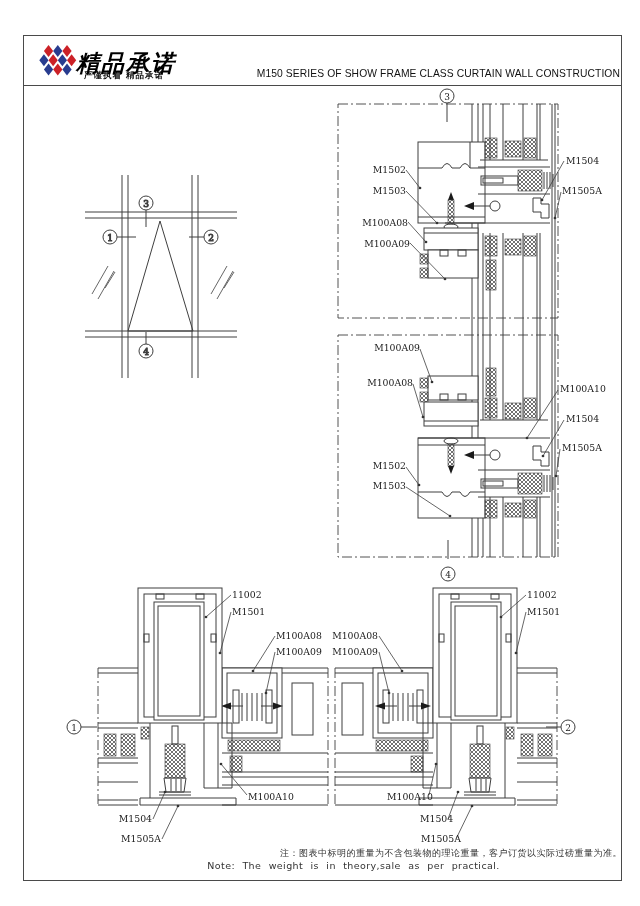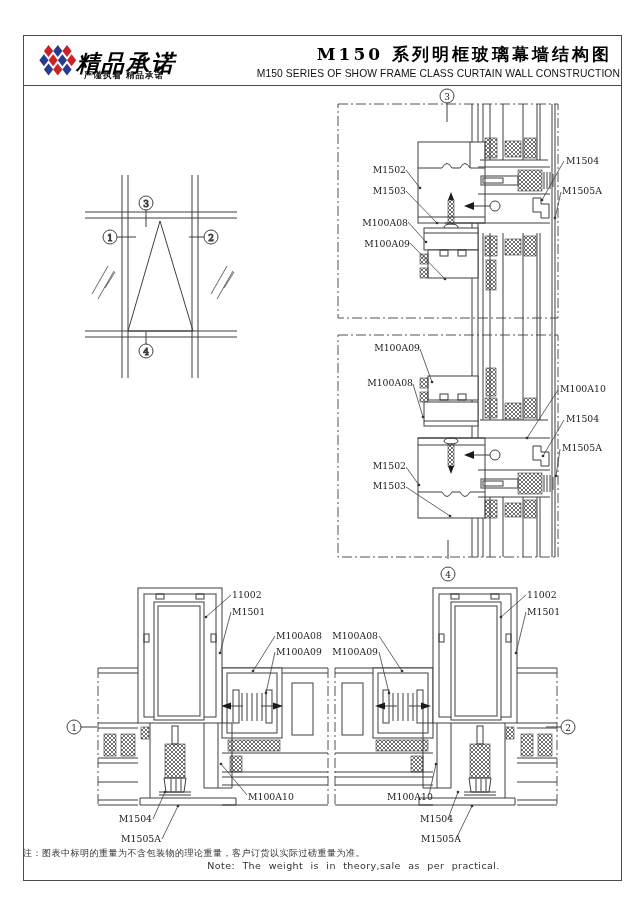--- a/index.html
+++ b/index.html
@@ -7,21 +7,21 @@
         font-family:"Liberation Sans",sans-serif;color:#1a1a1a;}
   .frame{position:absolute;border:1px solid #4a4a4a;background:#fff;box-sizing:border-box;}
   #header-box{left:23px;top:35px;width:599px;height:51px;}
   #main-box{left:23px;top:85px;width:599px;height:796px;}
   #logo{position:absolute;left:31px;top:41px;}
   #slogan{position:absolute;left:84px;top:38px;font:bold 8.5px "DejaVu Sans",sans-serif;letter-spacing:1px;color:#111;margin-top:32px;}
   #company{position:absolute;left:76px;top:48px;font:bold italic 23px "DejaVu Serif",serif;letter-spacing:2px;color:#000;}
   #title-cn{position:absolute;right:28px;top:43px;font:bold 17px "DejaVu Serif",serif;letter-spacing:3px;color:#000;white-space:nowrap;}
   #title-en{position:absolute;right:20px;top:68px;font:10.3px "Liberation Sans",sans-serif;letter-spacing:0.1px;color:#111;white-space:nowrap;}
   #drawing{position:absolute;left:23px;top:85px;}
-  #note-cn{position:absolute;left:23px;top:847px;width:599px;text-align:left;font:9px "DejaVu Sans",sans-serif;color:#333;letter-spacing:0.5px;}
+  #note-cn{position:absolute;left:23px;top:847px;width:599px;text-align:right;font:9px "DejaVu Sans",sans-serif;color:#333;letter-spacing:0.5px;}
   #note-en{position:absolute;left:23px;top:860px;width:599px;text-align:center;font:9.5px "DejaVu Sans",sans-serif;color:#333;word-spacing:4px;letter-spacing:0.4px;padding-left:31px;}
   
   .ln{stroke:#3f3f3f;stroke-width:1;fill:none;}
   .dd{stroke:#3f3f3f;stroke-width:0.9;fill:none;stroke-dasharray:10 3 2 3;}
   .hx{fill:url(#xh);stroke:#3f3f3f;stroke-width:0.6;}
   .msk{fill:#fff;stroke:none;}
   .wh{fill:#fff;}
   .cc{fill:#fff;stroke:#3f3f3f;stroke-width:1;}
   .blk{fill:#1a1a1a;stroke:none;}
   .lbl{font:9.3px "DejaVu Serif",serif;fill:#1a1a1a;}
@@ -43,21 +43,20 @@
     <polygon points="14,11.5 19,18 14,24.5 9,18" fill="#283c8f"></polygon>
     <polygon points="24,11.5 29,18 24,24.5 19,18" fill="#cc2127"></polygon>
     <polygon points="34,11.5 39,18 34,24.5 29,18" fill="#283c8f"></polygon>
     <polygon points="44,11.5 49,18 44,24.5 39,18" fill="#cc2127"></polygon>
     <polygon points="19,21.5 24,28 19,34.5 14,28" fill="#283c8f"></polygon>
     <polygon points="29,21.5 34,28 29,34.5 24,28" fill="#cc2127"></polygon>
     <polygon points="39,21.5 44,28 39,34.5 34,28" fill="#283c8f"></polygon>
   </svg>
   <div id="slogan">严谨执着 精品承诺</div>
   <div id="company">精品承诺</div>
-  <div id="title-cn">M150 系列明框玻璃幕墙结构图</div>
   <div id="title-en">M150 SERIES OF SHOW FRAME CLASS CURTAIN WALL CONSTRUCTION</div>
 
   <svg id="drawing" width="599" height="796" viewBox="23 85 599 796">
     <defs>
       <pattern id="xh" width="4" height="4" patternUnits="userSpaceOnUse">
         <path d="M0,4 L4,0 M0,0 L4,4" stroke="#333" stroke-width="0.7"></path>
       </pattern>
       <marker id="dot" markerWidth="5" markerHeight="5" refX="2.5" refY="2.5">
         <circle cx="2.5" cy="2.5" r="1.7" fill="#333"></circle>
       </marker>

